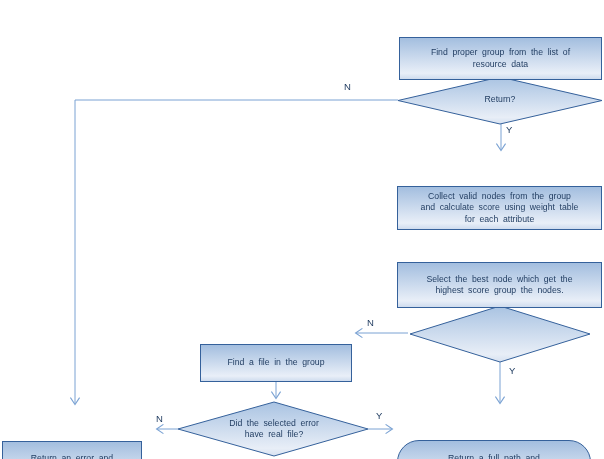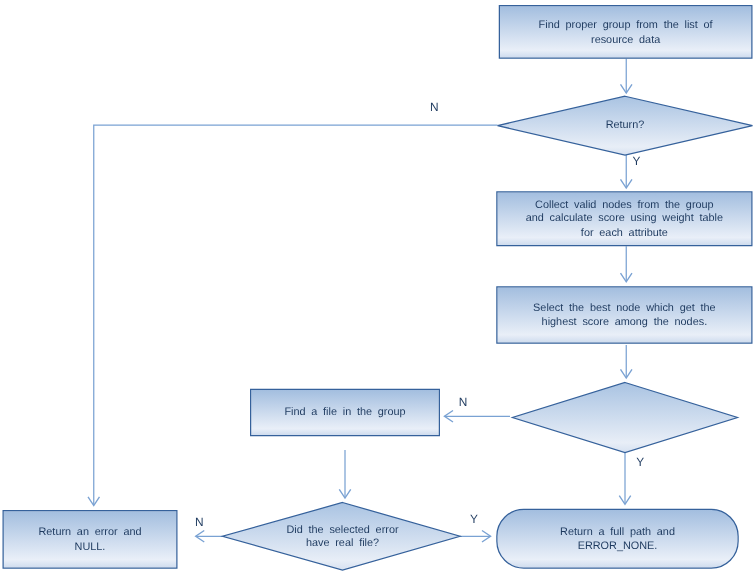--- a/index.html
+++ b/index.html
@@ -8,21 +8,21 @@
     font-family:"Liberation Sans", sans-serif; overflow:hidden;
   }
   .layer { position:absolute; left:0; top:0; width:604px; height:459px; }
   .node {
     position:absolute; box-sizing:border-box;
     border:1px solid #35619b;
     background:linear-gradient(180deg,#a3bedf 0%,#e9eff8 86%,#cfdcee 100%);
     color:#1e3a5f;
     font-size:8.7px; line-height:1.32; word-spacing:2.2px;
     display:flex; align-items:center; justify-content:center;
-    text-align:center; padding:2px 22px;
+    text-align:center; padding:2px 22px;margin-top:33px;
   }
   .diamond-label {
     position:absolute; color:#1e3a5f; font-size:8.7px; line-height:1.3;
     word-spacing:2.2px; text-align:center;
     display:flex; align-items:center; justify-content:center;
   }
   .edge-label {
     position:absolute; color:#1e3a5f; font-size:9.5px; line-height:1;
   }
 </style>
@@ -56,21 +56,21 @@
 
     <polygon points="500,77 602,100.5 500,124 398,100.5" fill="url(#shapeGrad)" stroke="#35619b" stroke-width="1"></polygon>
     <polygon points="500,306 590,334 500,362 410,334" fill="url(#shapeGrad)" stroke="#35619b" stroke-width="1"></polygon>
     <polygon points="274,402 368,429 274,456 178,429" fill="url(#shapeGrad)" stroke="#35619b" stroke-width="1"></polygon>
   </svg>
 
   <div class="node" style="left:399px; top:4px;  width:203px; height:43px;">Find proper group from the list of resource data</div>
 
   <div class="node" style="left:397px; top:153px; width:205px; height:44px;">Collect valid nodes from the group and calculate score using weight table for each attribute</div>
 
-  <div class="node" style="left:397px; top:229px; width:205px; height:46px;">Select the best node which get the highest score among the nodes.</div>
+  <div class="node" style="left:397px; top:229px; width:205px; height:46px;">Select the best node which get the highest score group the nodes.</div>
 
   <div class="node" style="left:200px; top:311px; width:152px; height:38px;">Find a file in the group</div>
 
   <div class="node" style="left:2px;   top:408px; width:140px; height:47px;">Return an error and NULL.</div>
 
   <div class="node" style="left:397px; top:407px; width:194px; height:48px;border-radius:22px;">Return a full path and ERROR_NONE.</div>
 
   <div class="diamond-label" style="left:450px; top:90px;  width:100px; height:20px;">Return?</div>
 
 

